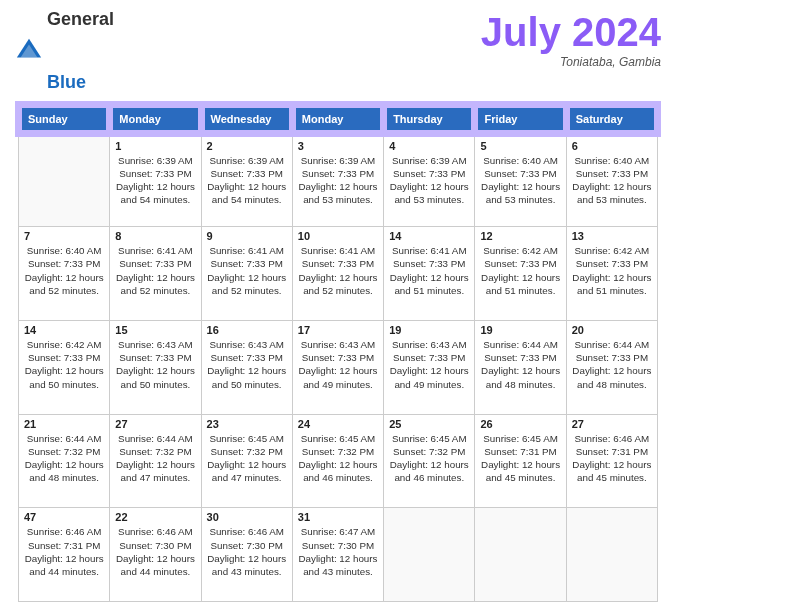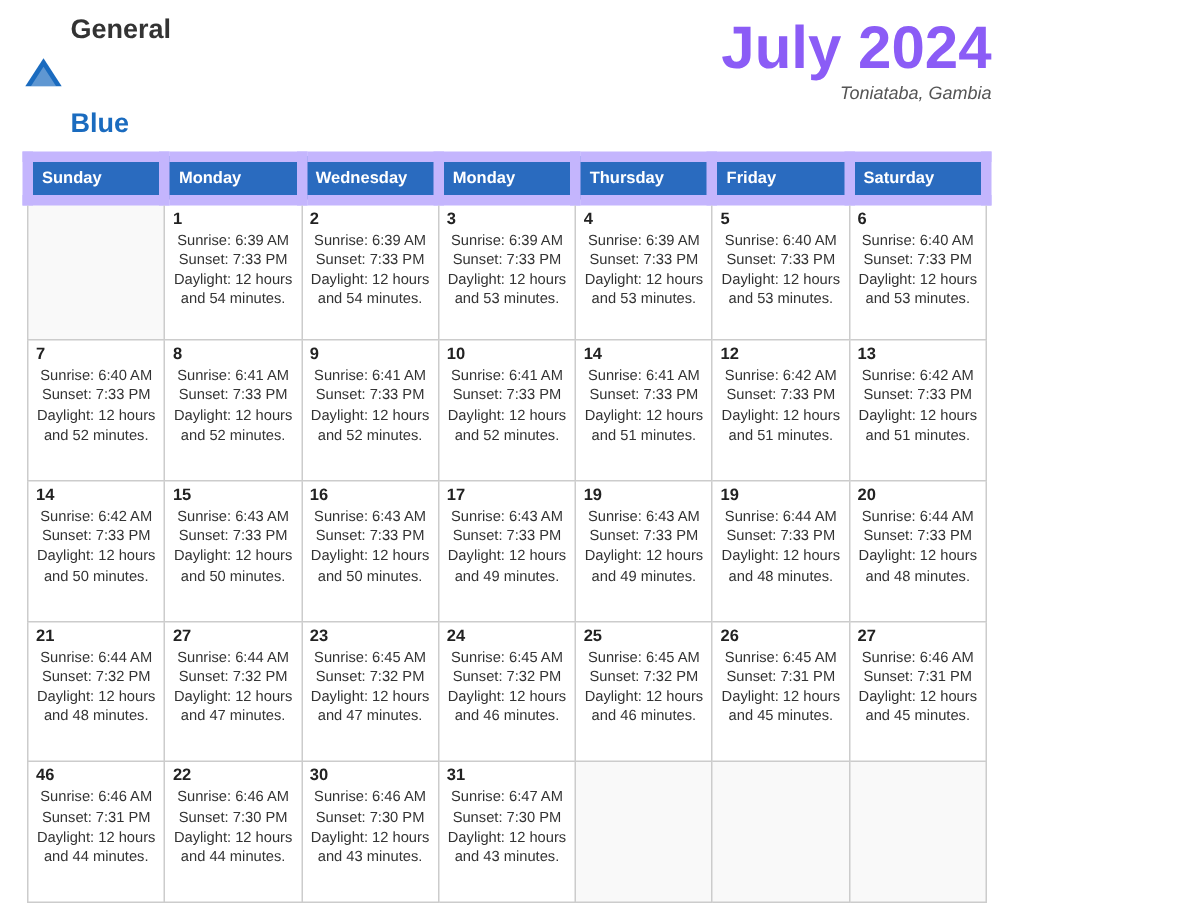--- a/index.html
+++ b/index.html
@@ -246,21 +246,21 @@
             <span class="day-number">26</span>
             <div class="day-info">Sunrise: 6:45 AM<br>Sunset: 7:31 PM<br>Daylight: 12 hours<br>and 45 minutes.</div>
           </td>
           <td>
             <span class="day-number">27</span>
             <div class="day-info">Sunrise: 6:46 AM<br>Sunset: 7:31 PM<br>Daylight: 12 hours<br>and 45 minutes.</div>
           </td>
         </tr>
         <tr>
           <td>
-            <span class="day-number">46</span>
+            <span class="day-number">47</span>
             <div class="day-info">Sunrise: 6:46 AM<br>Sunset: 7:31 PM<br>Daylight: 12 hours<br>and 44 minutes.</div>
           </td>
           <td>
             <span class="day-number">22</span>
             <div class="day-info">Sunrise: 6:46 AM<br>Sunset: 7:30 PM<br>Daylight: 12 hours<br>and 44 minutes.</div>
           </td>
           <td>
             <span class="day-number">30</span>
             <div class="day-info">Sunrise: 6:46 AM<br>Sunset: 7:30 PM<br>Daylight: 12 hours<br>and 43 minutes.</div>
           </td>

